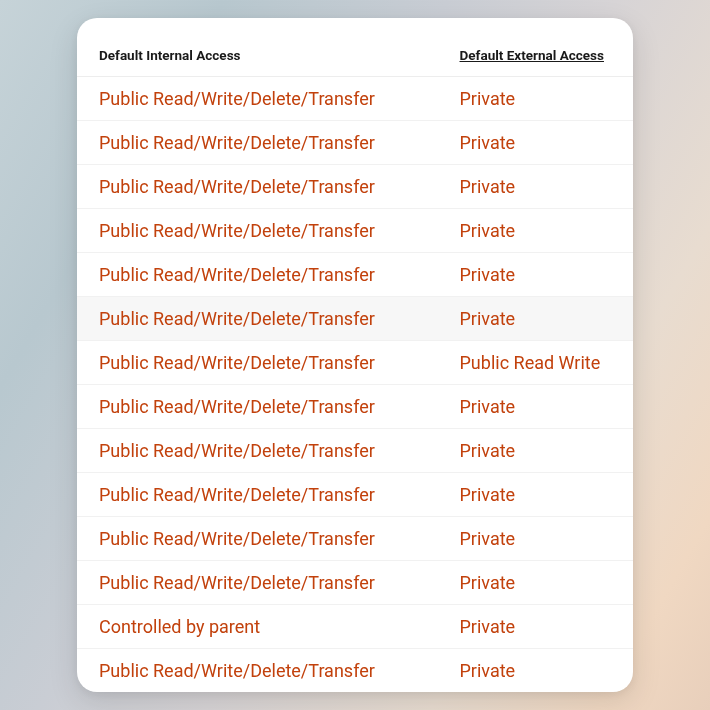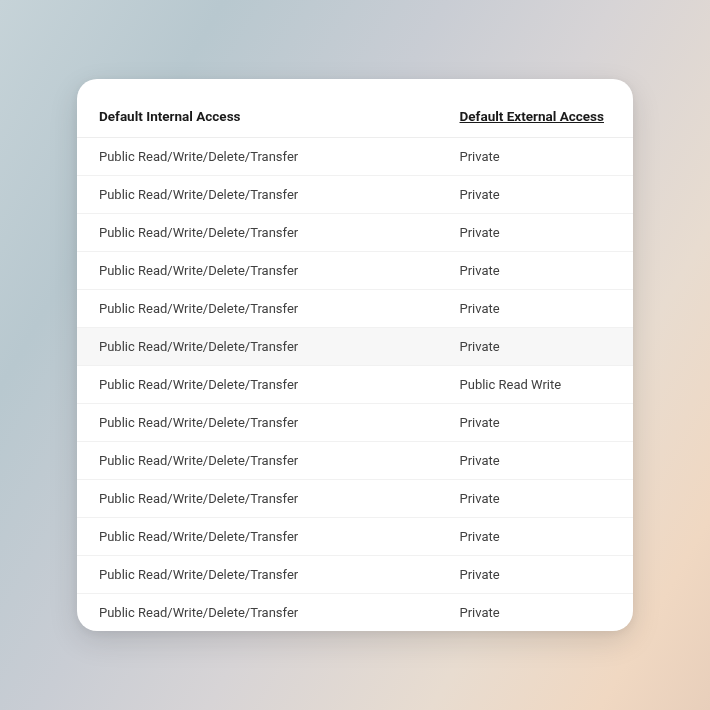--- a/index.html
+++ b/index.html
@@ -34,22 +34,22 @@
       text-align: left;
       font-weight: 700;
       font-size: 13.5px;
       color: #1a1a1a;
       padding: 14px 10px 13px 10px;
       border-bottom: 1px solid #ededed;
     }
     th:first-child { padding-left: 22px; width: 67%; }
     th:last-child { padding-right: 22px; width: 33%; text-decoration: underline; }
     td {
-      font-size: 13px;
-      color: #404040;
+      font-size: 18px;
+      color: #c2410c;
       padding: 11px 10px 11px 10px;
       border-bottom: 1px solid #f1f1f1;
       white-space: nowrap;
       overflow: hidden;
       text-overflow: ellipsis;
     }
     td:first-child { padding-left: 22px; }
     td:last-child { padding-right: 22px; }
     tbody tr:last-child td { border-bottom: none; }
     tbody tr.highlight { background: #f7f7f7; }
@@ -108,18 +108,22 @@
         </tr>
         <tr>
           <td>Public Read/Write/Delete/Transfer</td>
           <td>Private</td>
         </tr>
         <tr>
           <td>Public Read/Write/Delete/Transfer</td>
           <td>Private</td>
         </tr>
         <tr>
+          <td>Controlled by parent</td>
+          <td>Private</td>
+        </tr>
+        <tr>
           <td>Public Read/Write/Delete/Transfer</td>
           <td>Private</td>
         </tr>
       </tbody>
   </table>
 </div>
 
 </body></html>

